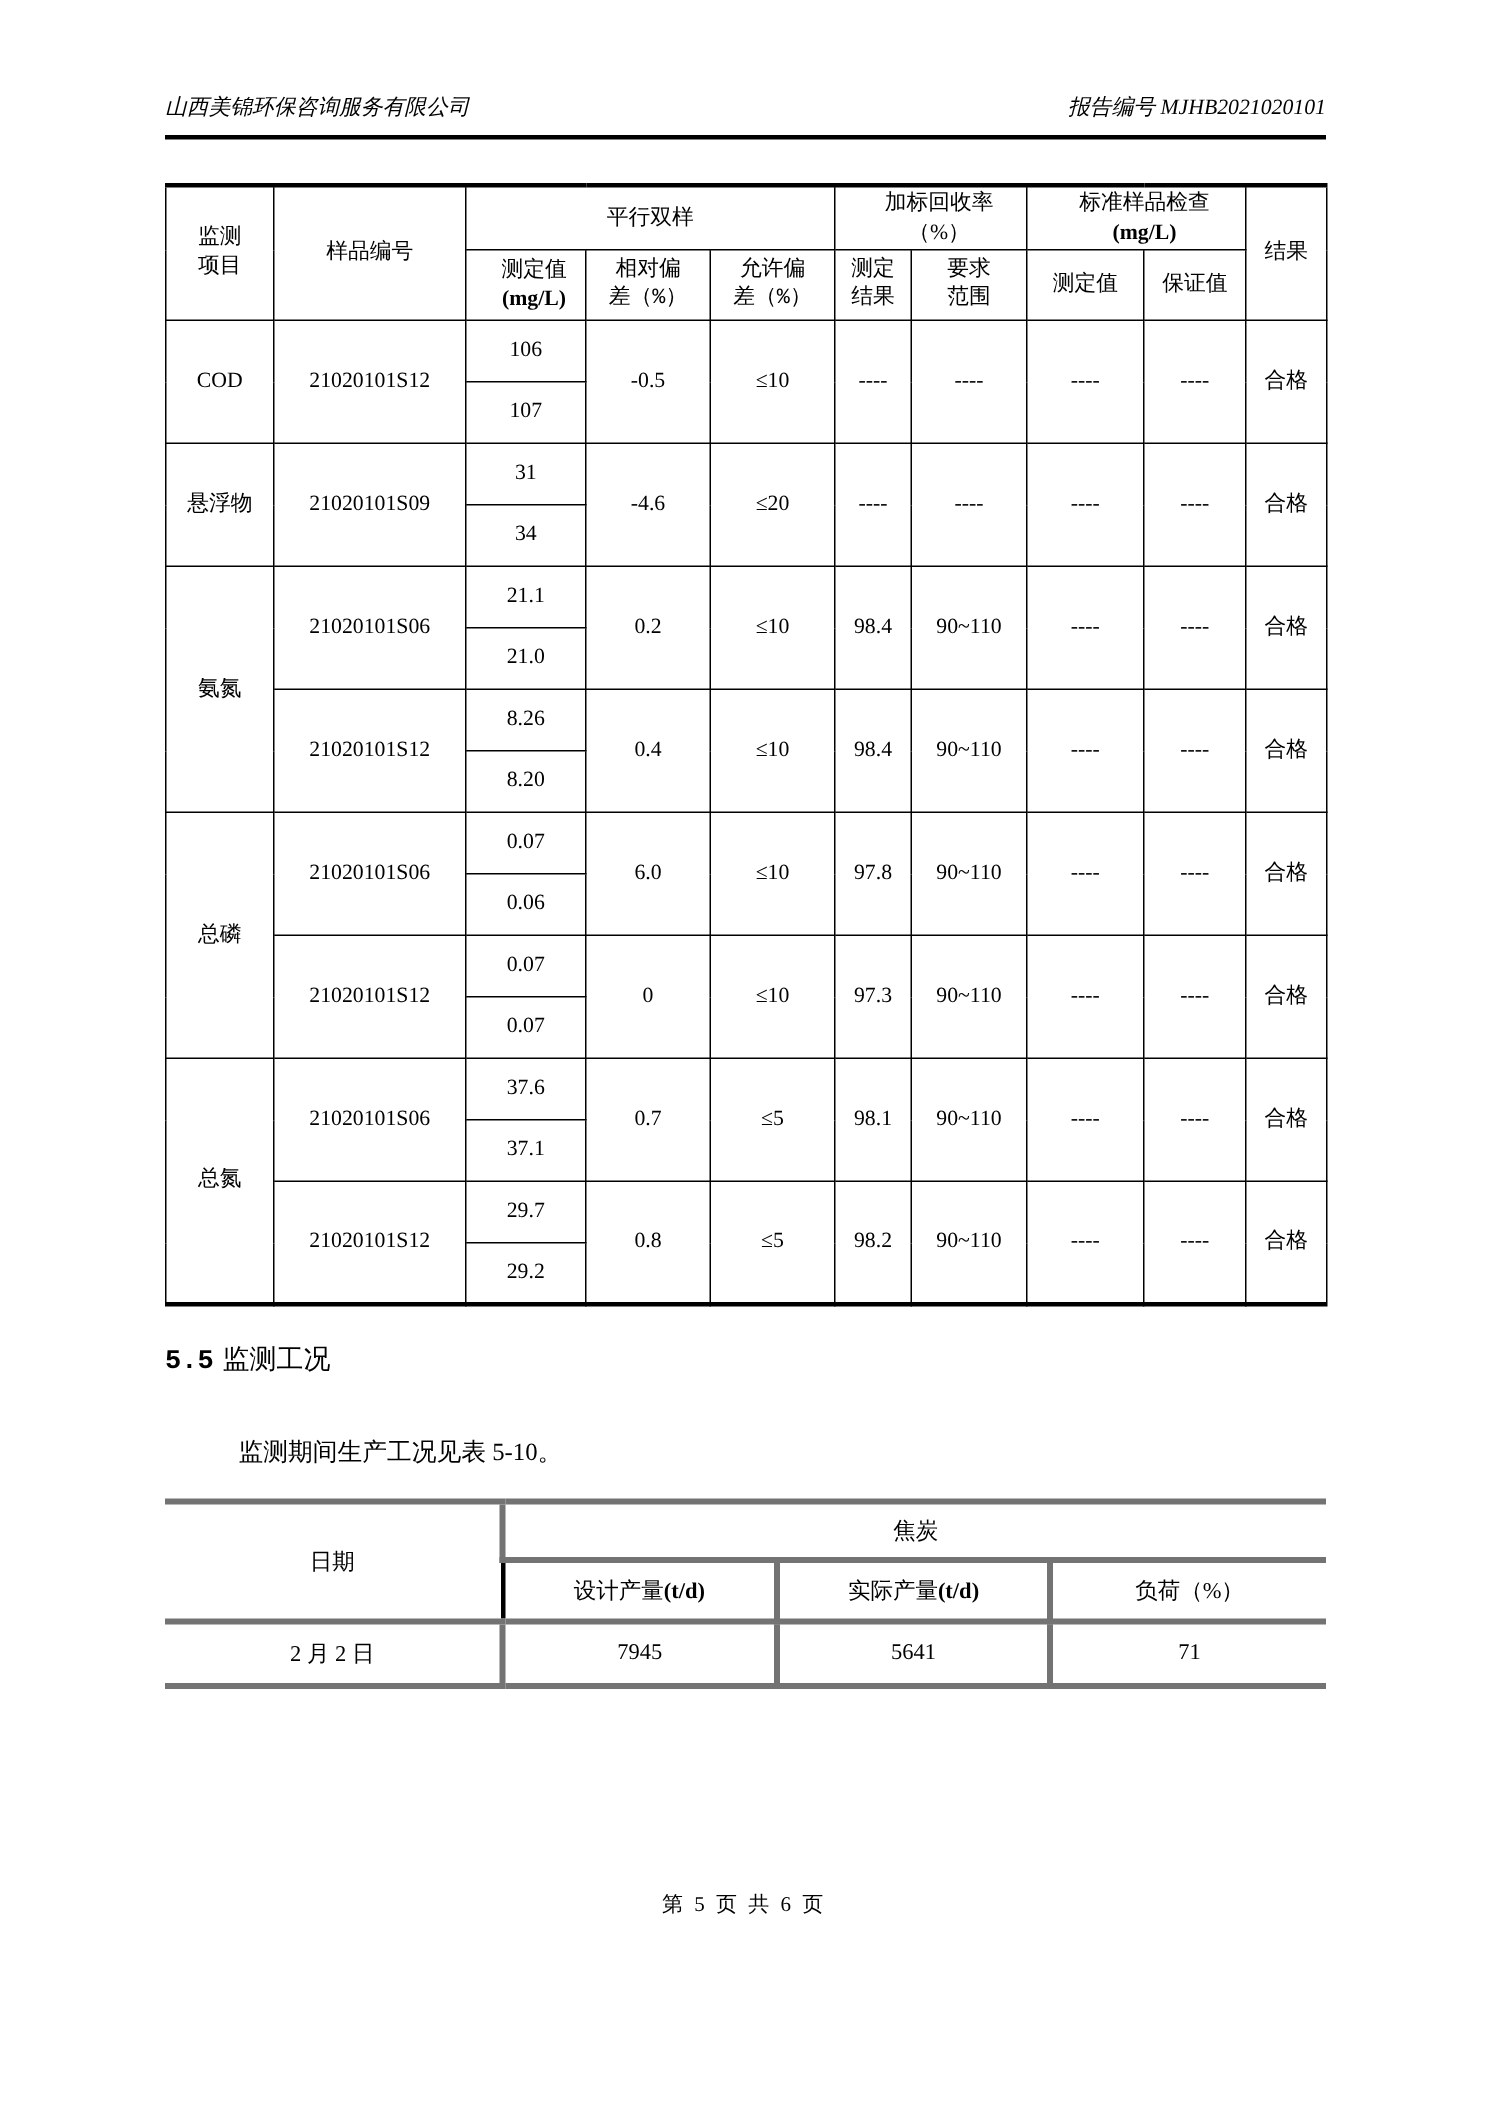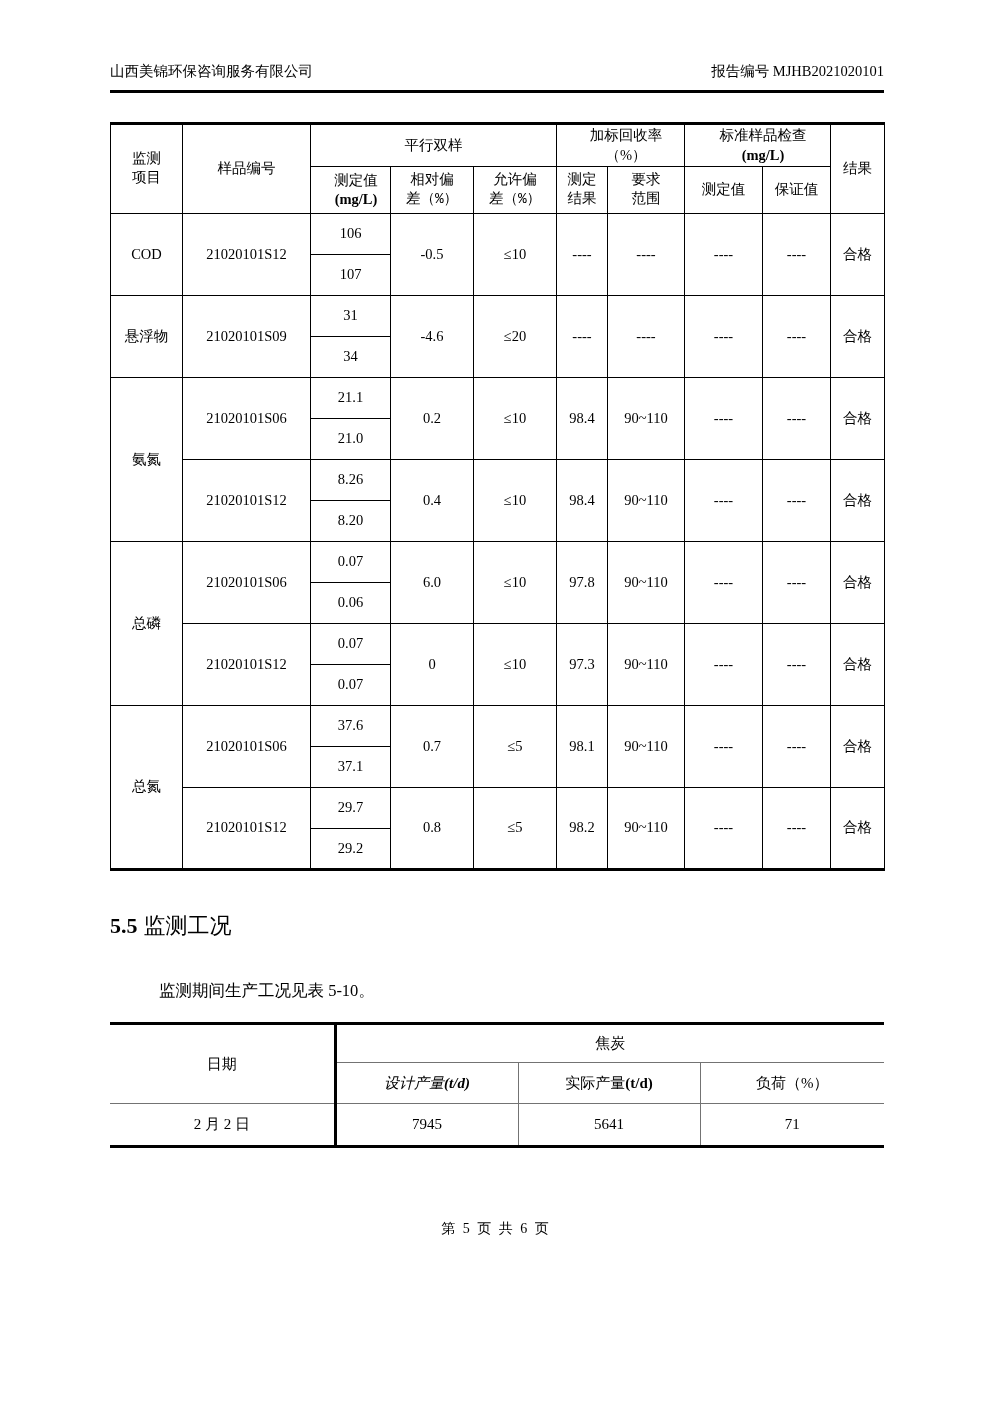--- a/index.html
+++ b/index.html
@@ -7,21 +7,21 @@
   .page {
     position:relative; width:992px; height:1403px; background:#fff;
     font-family:"Liberation Serif","DejaVu Serif",serif; color:#000;
     overflow:hidden;
   }
   .content { margin-left:110px; width:774px; }
 
   
   .doc-header {
     display:flex; justify-content:space-between; align-items:flex-end;
-    padding-top:62px; font-size:14.5px;
+    padding-top:62px; font-size:14.5px;font-style:italic;
   }
   .header-rule { border-top:3px solid #000; margin-top:9px; }
 
   
   table { border-collapse:collapse; table-layout:fixed; }
   .qc {
     width:774px; margin-top:29px;
     border-top:3px solid #000; border-bottom:3px solid #000;
   }
   .qc th, .qc td {
@@ -29,46 +29,46 @@
     font-weight:normal; font-size:14.5px; line-height:1.35; padding:1px;
   }
   .qc thead tr.grp { height:43px; }
   .qc thead tr.sub { height:47px;margin-left:48px; }
   .qc tbody tr { height:41px; }
   .pre { white-space:pre-line;font-family:Liberation Mono, monospace; }
   .blk { display:block;padding-left:11px; }
   .bold { font-weight:bold; }
 
   
-  .section-heading { margin-top:40px; font-size:22px; }
+  .section-heading { margin-top:23px; font-size:18px;font-family:Liberation Mono, monospace; }
   .section-heading .num { font-weight:bold; margin-right:6px; }
   .body-par { margin-top:39px; font-size:16.5px; text-indent:49px; }
   .caption { margin-top:17px; text-align:center; font-size:15.5px; }
   .caption .gap { display:inline-block; width:42px; }
   .caption .cap-num { font-weight:bold; }
 
   
   .prod {
     width:774px; margin-top:20px;
     border-top:3px solid #000; border-bottom:3px solid #000;
   }
   .prod th, .prod td {
-    border:1px solid #737373; text-align:center; vertical-align:middle;
+    border:4px solid #737373; text-align:center; vertical-align:middle;
     font-weight:normal; font-size:15px; padding:1px;
   }
   .prod th:first-child, .prod td:first-child { border-left:none; }
   .prod th:last-child, .prod td:last-child { border-right:none; }
   .prod .thick-right { border-right:3px solid #000;text-align:center; }
-  .prod tr.sub th:first-child { border-left:3px solid #000;font-style:italic; }
+  .prod tr.sub th:first-child { border-left:3px solid #000; }
   .prod tr.r1 { height:39px; }
   .prod tr.sub { height:41px; }
   .prod tr.data { height:43px; }
 
   .page-footer {
-    position:absolute; top:1220px; left:0; width:100%;
+    position:absolute; top:1261px; left:0; width:100%;
     text-align:center; font-size:14px; letter-spacing:2px;
   }
 </style>
 </head>
 <body>
 
 <div class="page">
   <div class="content">
 
     <div class="doc-header">

